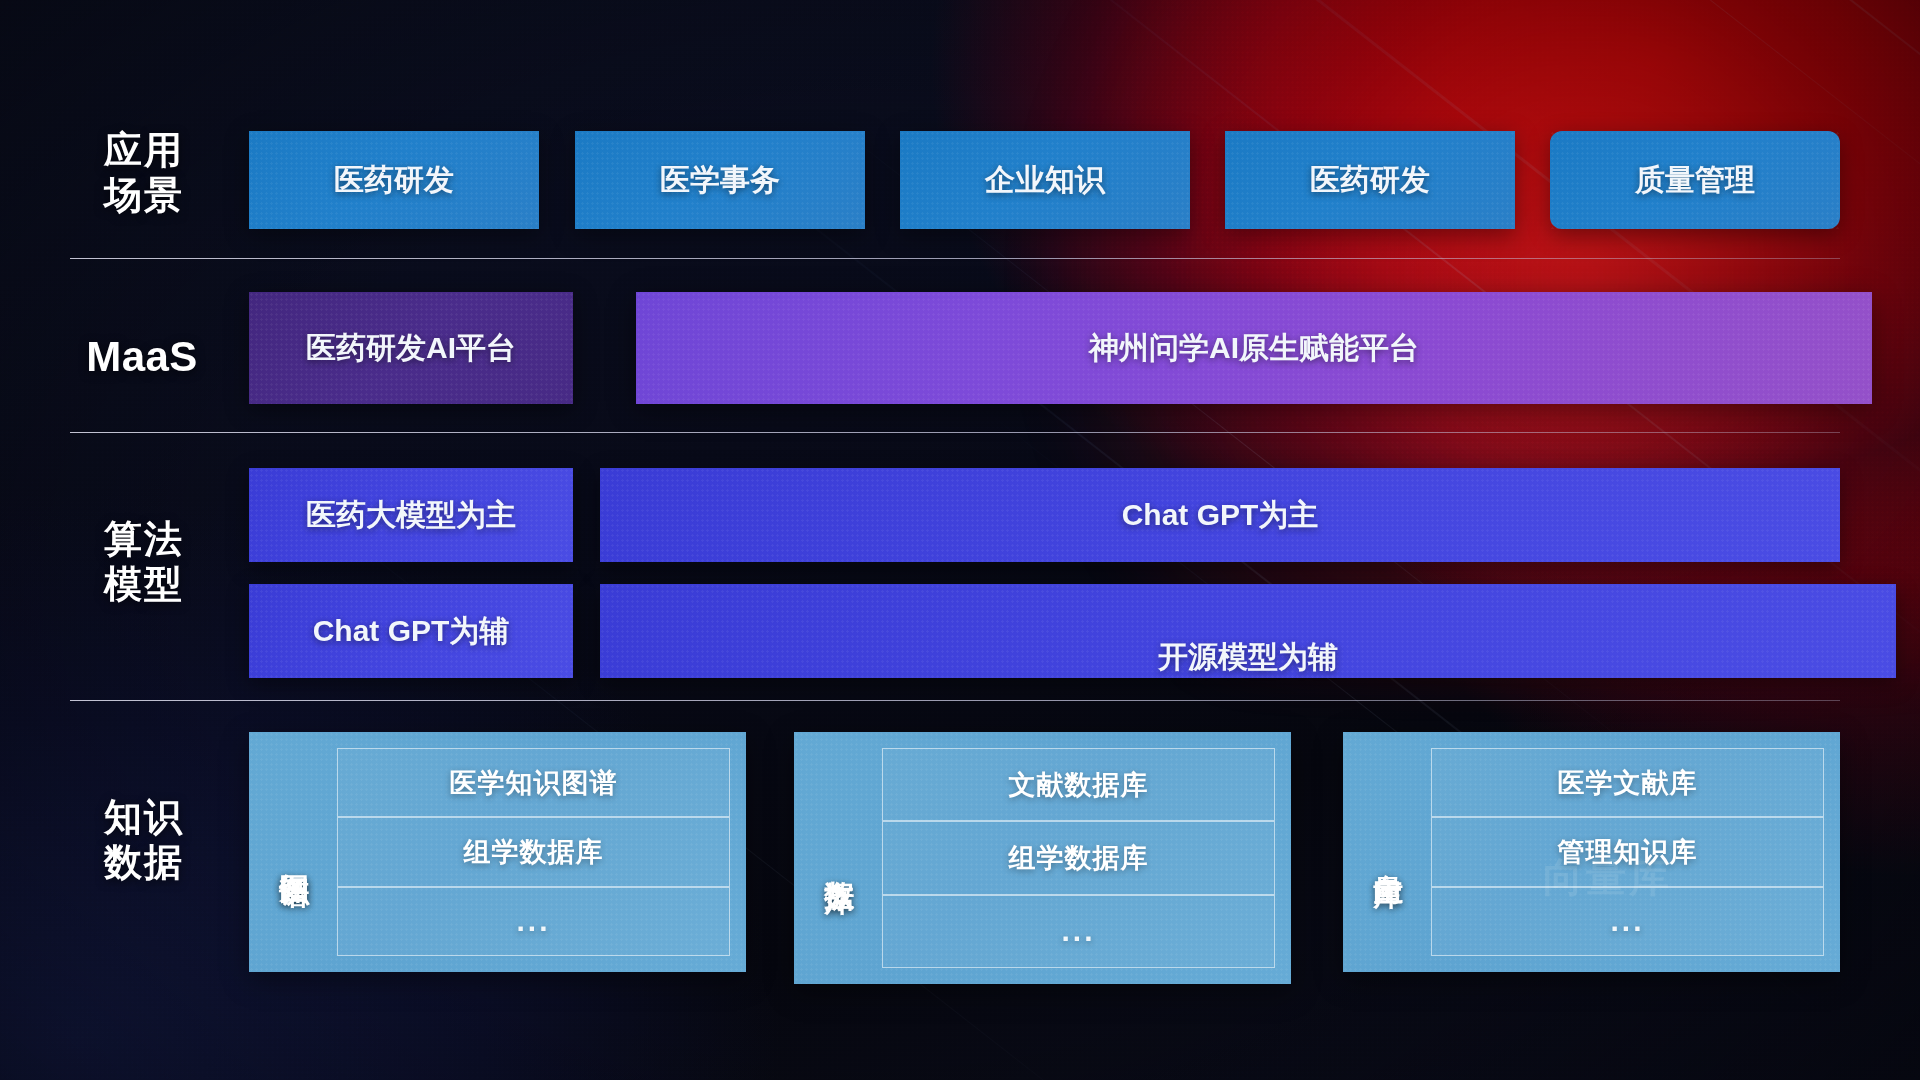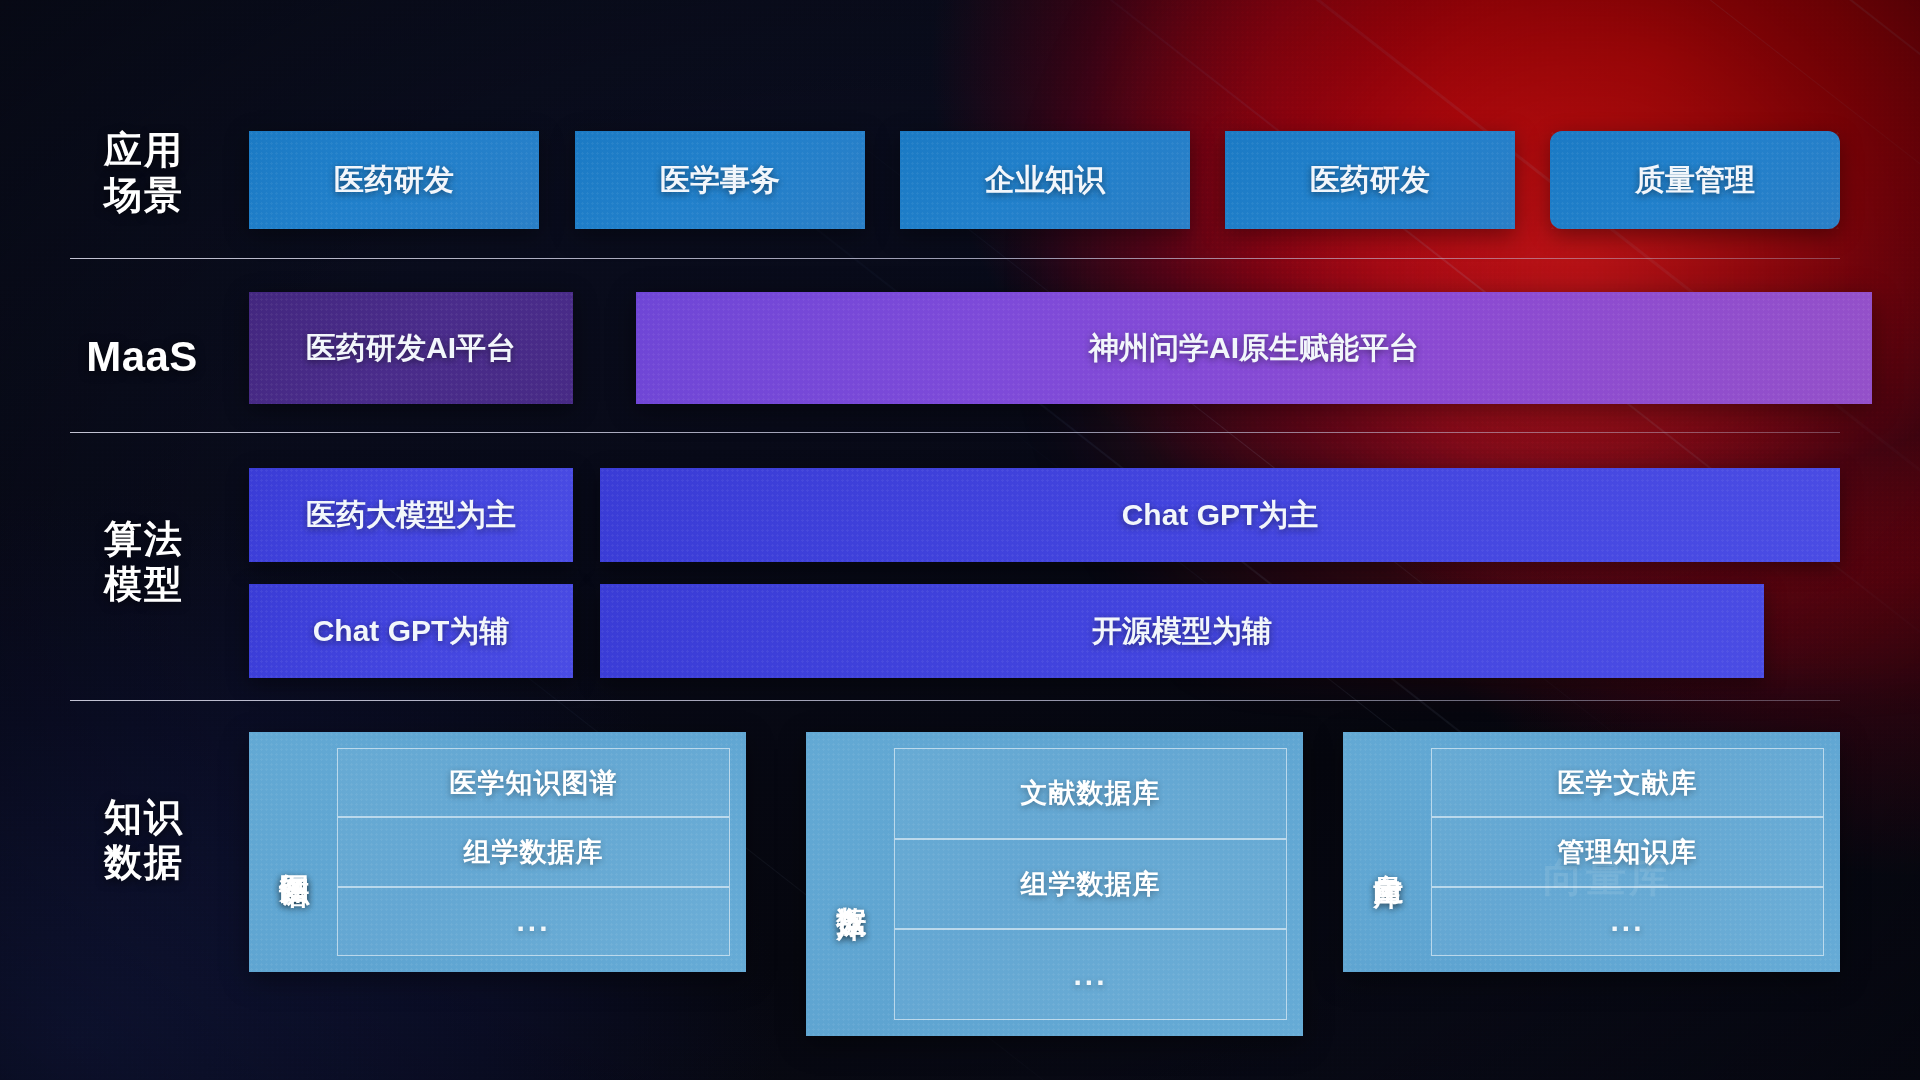--- a/index.html
+++ b/index.html
@@ -286,41 +286,41 @@
 
     <div class="card card-algo" style="left:600px; top:468px; width:1240px;">
       <span class="label">Chat GPT为主</span>
     </div>
     <div class="card card-algo" style="left:249px; top:468px; width:324px;">
       <span class="label">医药大模型为主</span>
     </div>
     <div class="card card-algo" style="left:249px; top:584px; width:324px;">
       <span class="label">Chat GPT为辅</span>
     </div>
-    <div class="card card-algo" style="left:600px; top:584px; width:1164px;">
+    <div class="card card-algo" style="left:600px; top:584px; width:1296px;align-items:flex-end;">
       <span class="label">开源模型为辅</span>
     </div>
 
     <div class="divider" style="left:70px; top:700px; width:1770px;"></div>
 
     <div class="row-label cjk" style="left:84px; top:795px; width:120px;">
       <div>知识</div>
       <div>数据</div>
     </div>
 
     <div class="kgroup" style="left:249px; top:732px; width:497px; height:240px;">
       <div class="kgroup-title">知识图谱</div>
       <div class="kgroup-items">
         <div class="kitem">医学知识图谱</div>
         <div class="kitem">组学数据库</div>
         <div class="kitem ellipsis">...</div>
       </div>
     </div>
 
-    <div class="kgroup" style="left:794px; top:732px; width:497px; height:304px;margin-left:12px;">
+    <div class="kgroup" style="left:794px; top:732px; width:497px; height:252px;">
       <div class="kgroup-title">数据库</div>
       <div class="kgroup-items">
         <div class="kitem">文献数据库</div>
         <div class="kitem">组学数据库</div>
         <div class="kitem ellipsis">...</div>
       </div>
     </div>
 
     <div class="kgroup" style="left:1343px; top:732px; width:497px; height:240px;">
       <div class="watermark" style="left:200px; top:118px;">向量库</div>

